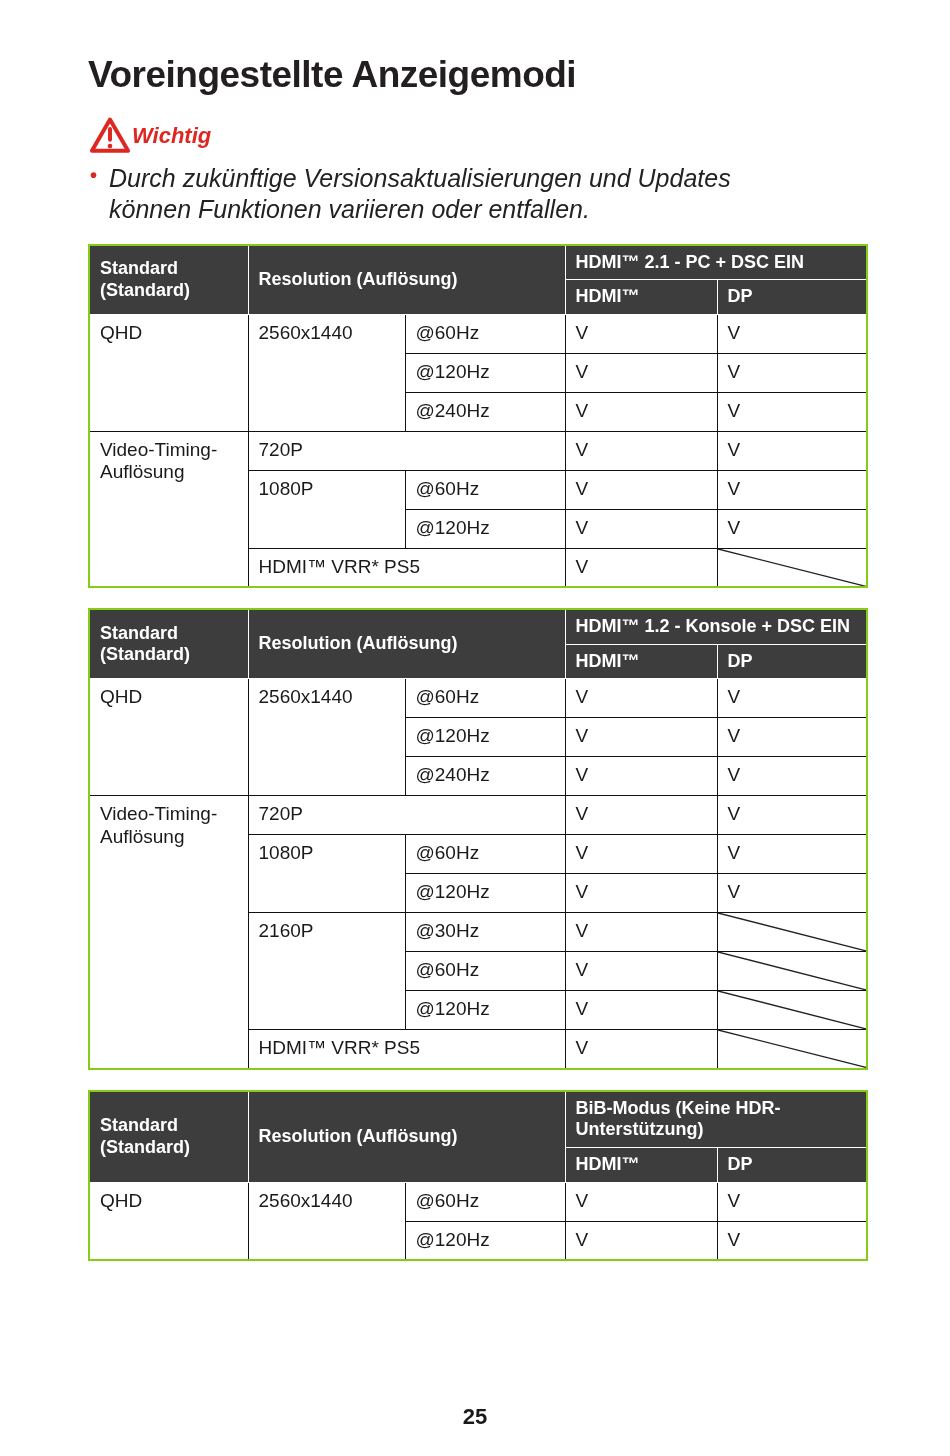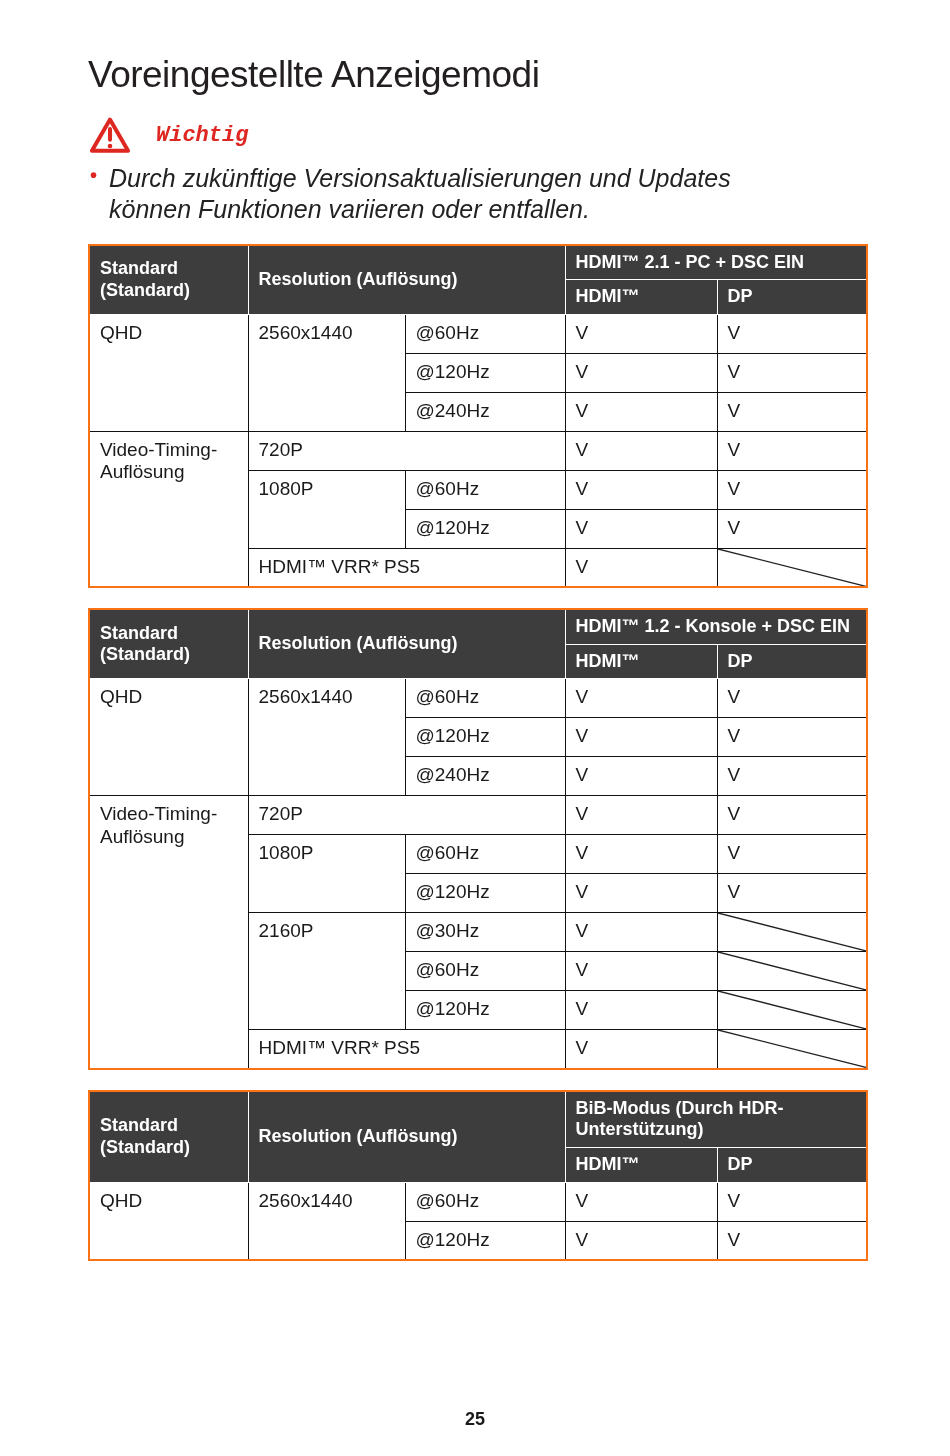--- a/index.html
+++ b/index.html
@@ -12,45 +12,45 @@
   body{
     width:950px;height:1456px;
     background:#ffffff;
     font-family:"Liberation Sans","DejaVu Sans",sans-serif;
     color:var(--ink);
     position:relative;
   }
   .page{padding:54px 84px 0 88px;}
 
   .title{
-    font-size:37px;font-weight:normal;letter-spacing:-0.5px;
+    font-size:37px;font-weight:bold;letter-spacing:-0.5px;
     margin:0 0 20px 0;color:#231f20;
   }
 
-  .warning-row{display:flex;align-items:center;gap:24px;margin:0 0 8px 0;font-family:Liberation Mono, monospace;}
+  .warning-row{display:flex;align-items:center;gap:0;margin:0 0 8px 0;}
   .warning-icon{color:var(--red);display:inline-flex;}
   .warning-icon svg{width:44px;height:39px;display:block;}
   .warning-label{
     color:var(--red);font-size:22px;font-style:italic;font-weight:bold;
   }
 
   .note{display:flex;align-items:flex-start;margin:4px 0 18px 2px;}
   .note .bullet{
     color:var(--red);font-size:20px;line-height:1.25;margin-right:12px;
     font-weight:bold;
   }
   .note .note-text{
     font-style:italic;font-size:25px;line-height:1.25;max-width:700px;
     color:#222;
   }
 
   table.spec{
     border-collapse:collapse;width:778px;table-layout:fixed;
     margin:0 0 20px 0;font-size:19px;
-    border:2px solid #f97316;
+    border:2px solid #84cc16;
   }
   table.spec col.c1{width:159px;}
   table.spec col.c2{width:157px;}
   table.spec col.c3{width:160px;}
   table.spec col.c4{width:152px;}
   table.spec col.c5{width:150px;}
   table.spec th{
     background:var(--hdr);color:#fff;font-weight:bold;text-align:left;
     vertical-align:middle;padding:6px 4px 6px 10px;font-size:18px;
     border:1px solid #fff;line-height:1.2;
@@ -60,21 +60,21 @@
   table.spec td{
     border:1px solid #111;padding:7px 6px 7px 10px;vertical-align:top;
     height:39px;line-height:1.2;background:#fff;color:#1a1a1a;
   }
   td.slash-cell{position:relative;padding:0;}
   td.slash-cell svg{position:absolute;left:0;top:0;width:100%;height:100%;display:block;}
   td.slash-cell line{stroke:#222;stroke-width:1.4;vector-effect:non-scaling-stroke;}
 
   .page-number{
     position:absolute;left:0;bottom:26px;width:100%;
-    text-align:center;font-weight:bold;font-size:18px;color:#1a1a1a;
+    text-align:center;font-weight:bold;font-size:22px;color:#1a1a1a;
   }
 </style>
 </head>
 <body>
 
 <div class="page">
 
   <h1 class="title">Voreingestellte Anzeigemodi</h1>
 
   <div class="warning-row">
@@ -258,21 +258,21 @@
         <col class="c1">
         <col class="c2">
         <col class="c3">
         <col class="c4">
         <col class="c5">
       </colgroup>
     <thead>
       <tr>
         <th rowspan="2" class="wrap">Standard (Standard)</th>
         <th rowspan="2" colspan="2">Resolution (Auflösung)</th>
-        <th colspan="2" class="wrap">BiB-Modus (Durch HDR-Unterstützung)</th>
+        <th colspan="2" class="wrap">BiB-Modus (Keine HDR-Unterstützung)</th>
       </tr>
       <tr>
         <th>HDMI™</th>
         <th>DP</th>
       </tr>
     </thead>
     <tbody>
       <tr>
         <td rowspan="2">QHD</td>
         <td rowspan="2">2560x1440</td>

